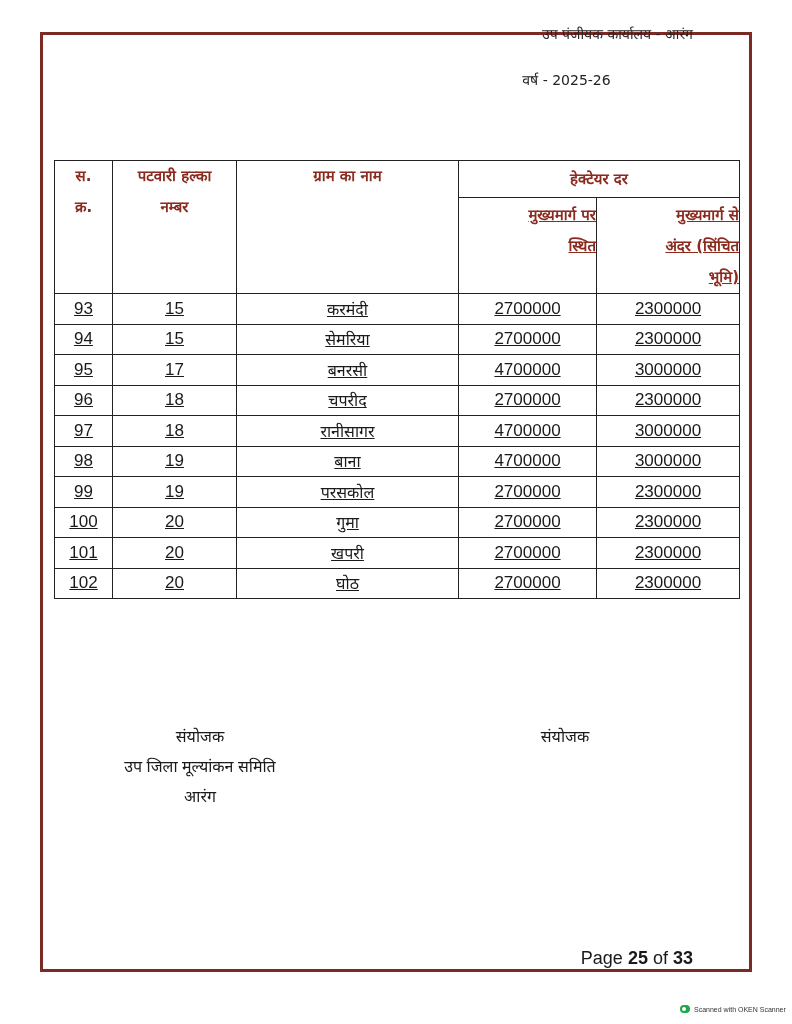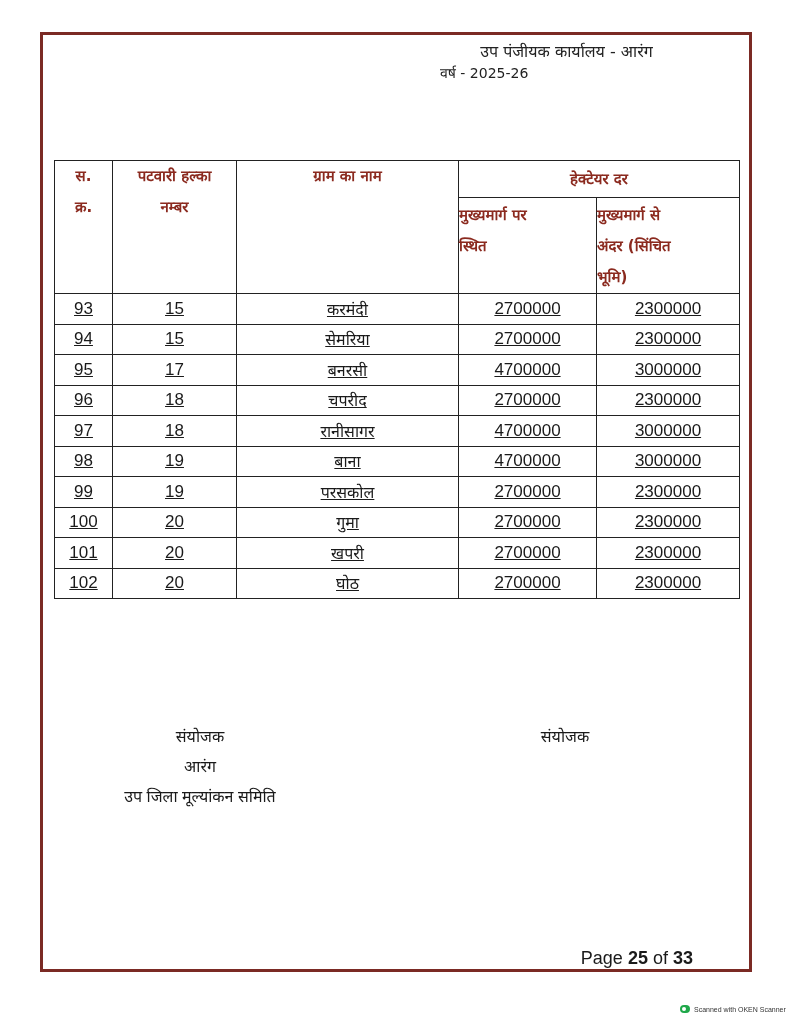--- a/index.html
+++ b/index.html
@@ -5,25 +5,25 @@
   html, body { margin: 0; padding: 0; }
   body {
     width: 792px; height: 1024px; background: #ffffff; position: relative; overflow: hidden;
     font-family: "Liberation Sans", "DejaVu Sans", sans-serif; color: #1a1a1a;
   }
   .page-frame {
     position: absolute; left: 40px; top: 32px; width: 706px; height: 934px;
     border: 3px solid #7b2a24; box-sizing: content-box;
   }
   .office-title {
-    position: absolute; left: 440px; top: 40px; width: 253px; text-align: center;
-    font-family: "DejaVu Sans", sans-serif; font-size: 16px; color: #222;
+    position: absolute; left: 440px; top: 24px; width: 253px; text-align: right;
+    font-family: "DejaVu Sans", sans-serif; font-size: 14px; color: #222;
   }
   .year-line {
-    position: absolute; left: 440px; top: 63px; width: 253px; text-align: left;
+    position: absolute; left: 440px; top: 70px; width: 253px; text-align: center;
     font-family: "DejaVu Sans", sans-serif; font-size: 14px; color: #222;
   }
   table.rates {
     position: absolute; left: 54px; top: 160px; width: 685px;
     border-collapse: collapse; table-layout: fixed;
   }
   table.rates th, table.rates td {
     border: 1px solid #222; padding: 0;
   }
   table.rates th {
@@ -31,21 +31,21 @@
     font-size: 15px; vertical-align: top; line-height: 31px;
   }
   table.rates td {
     height: 29.5px; text-align: center; font-size: 17px; color: #1a1a1a; text-decoration: underline;
   }
   table.rates td.village { font-family: "DejaVu Sans", sans-serif; font-size: 16px; }
   .th-sr { text-align: center; }
   .th-patwari { text-align: center; }
   .th-village { text-align: center; }
   .th-rate { text-align: center; height: 36px; vertical-align: middle !important; line-height: 36px !important; }
-  .th-sub { text-align: left; padding-top: 2px !important; }
+  .th-sub { text-align: right; padding-top: 2px !important; text-decoration: underline; }
   .th-sub span { display: block; }
   .signatory {
     position: absolute; text-align: center; font-family: Liberation Sans, sans-serif;
     font-size: 16px; color: #1a1a1a; line-height: 30px;
   }
   .sig-left { left: 70px; width: 260px; top: 722px; }
   .sig-right { left: 450px; width: 230px; top: 722px; }
   .page-number {
     position: absolute; left: 560px; top: 948px; width: 133px; text-align: right;
     font-size: 18px; color: #1a1a1a;
@@ -173,22 +173,22 @@
         <td>20</td>
         <td class="village">घोठ</td>
         <td>2700000</td>
         <td>2300000</td>
       </tr>
     </tbody>
 </table>
 
 <div class="signatory sig-left">
   <div>संयोजक</div>
+  <div>उप जिला मूल्यांकन समिति</div>
   <div>आरंग</div>
-  <div>उप जिला मूल्यांकन समिति</div>
 </div>
 
 <div class="signatory sig-right">
   <div>संयोजक</div>
 </div>
 
 <div class="page-number">
   <span>Page</span>
   <b>25</b>
   <span>of</span>

